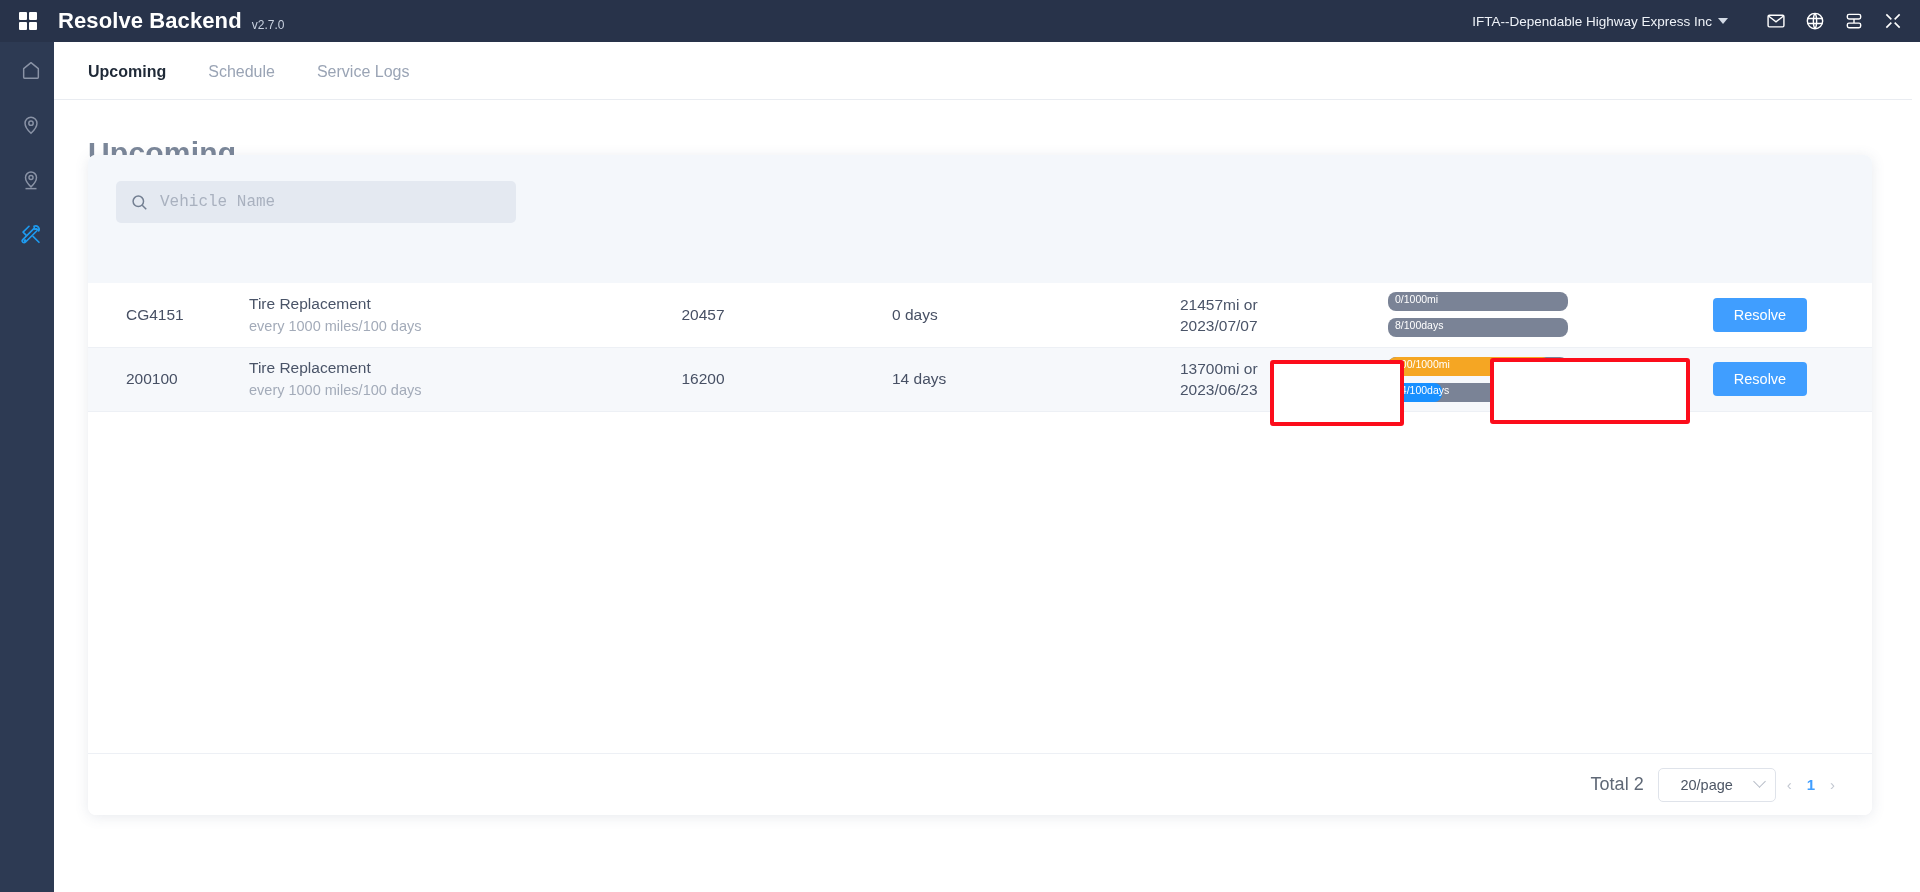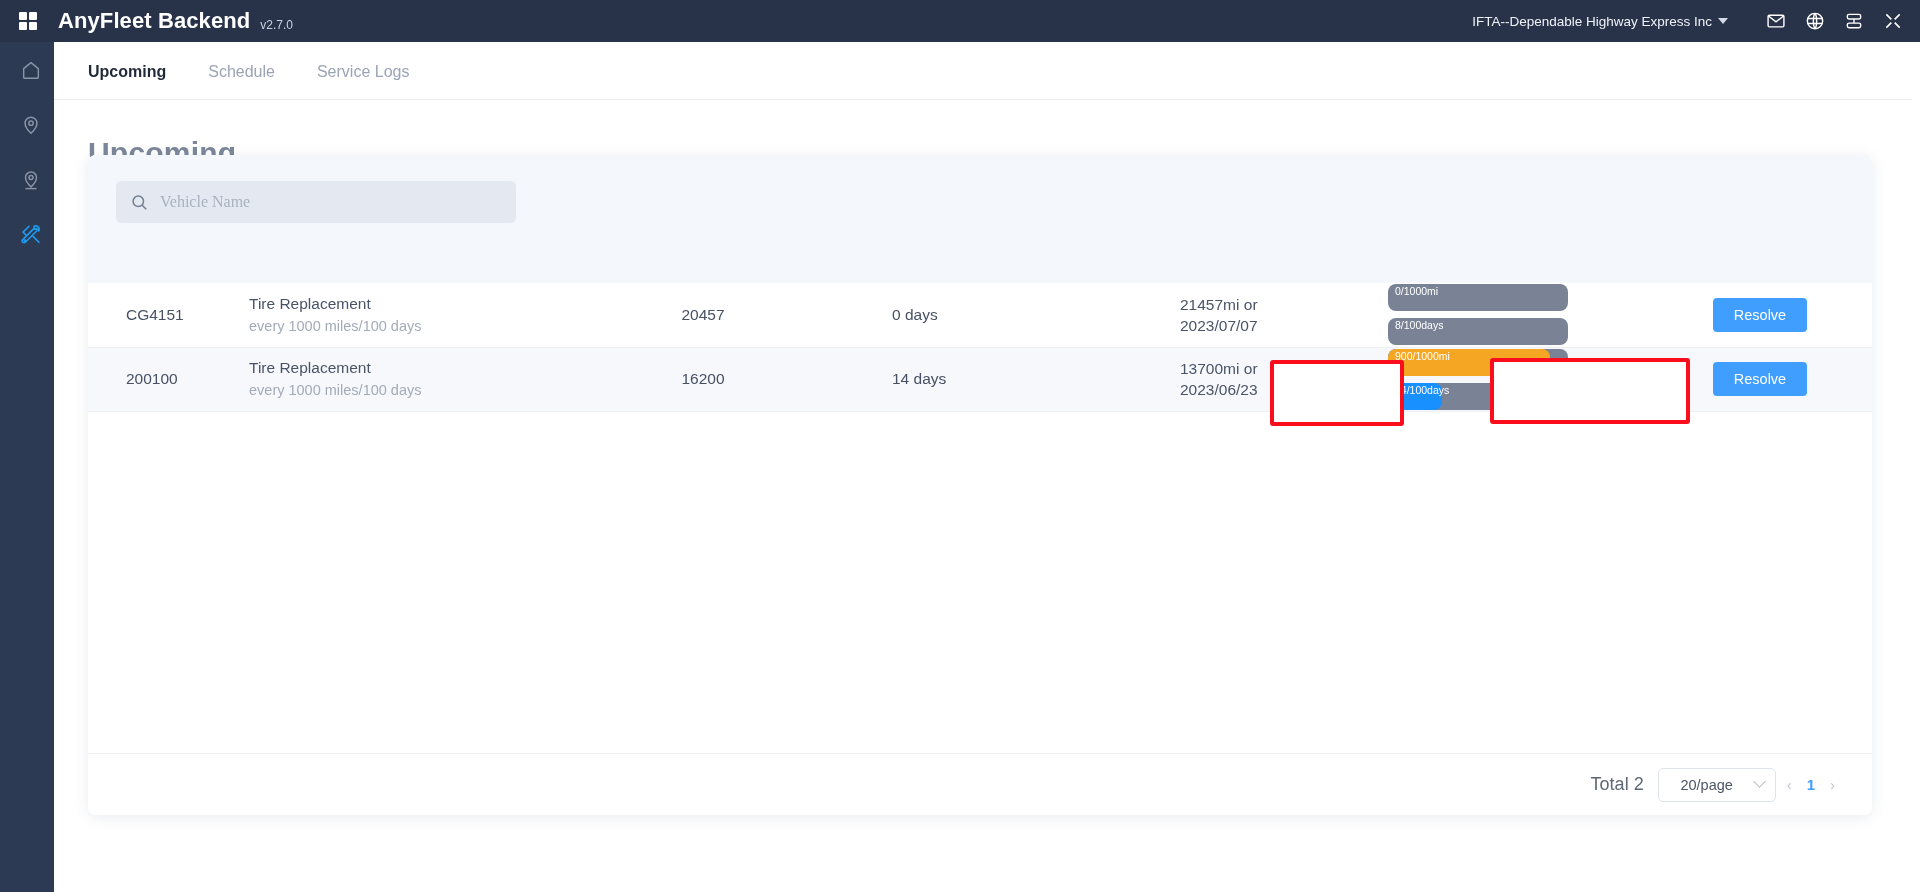--- a/index.html
+++ b/index.html
@@ -122,21 +122,21 @@
   .searchwrap {
     position: absolute; left: 28px; top: 26px;
     width: 400px; height: 42px;
     background: #e4e9f1;
     border-radius: 5px;
     display: flex; align-items: center;
   }
   .searchwrap svg { margin: 0 9px 0 14px; display:block; }
   .searchinput {
     border: none; outline: none; background: transparent;
-    font-family: Liberation Serif, serif;
+    font-family: Liberation Mono, monospace;
     font-size: 16px; color: #606a7b;
     width: 330px;
   }
   .searchinput::placeholder { color: #a9b1bf; }
 
   
   table { border-collapse: collapse; width: 1784px; table-layout: fixed; }
   thead th {
     text-align: left;
     font-size: 17px;
@@ -165,21 +165,21 @@
   .c-prog      { width: 270px; padding-left: 10px; }
   .c-act       { width: 224px; text-align: center; }
 
   .mi-title { color: #4a5468; font-size: 15.5px; line-height: 20px; }
   .mi-sub   { color: #a3abb9; font-size: 14.5px; line-height: 20px; margin-top: 2px; }
   .sched-line { line-height: 21px; color: #4a5468; }
 
   .bars { display: flex; flex-direction: column; gap: 7px; width: 180px; }
   .bar {
     position: relative;
-    height: 27px;
+    height: 19px;
     border-radius: 8px;
     background: #7a8396;
     overflow: hidden;
   }
   .bar .fill {
     position: absolute; left: 0; top: 0; bottom: 0;
     border-radius: 8px;
   }
   .bar .blabel {
     position: absolute; left: 7px; top: 0;
@@ -252,21 +252,21 @@
 </head>
 <body>
 
 <div class="topbar">
   <div class="topbar-grid-icon">
     <i></i>
       <i></i>
       <i></i>
       <i></i>
   </div>
-  <div class="app-title">AnyFleet Backend</div>
+  <div class="app-title">Resolve Backend</div>
   <div class="app-version">v2.7.0</div>
 
   <div class="topbar-right">
     <div class="org-name">IFTA--Dependable Highway Express Inc</div>
     <div class="caret-down"></div>
 
     <div class="tb-icon">
       <svg width="20" height="20" viewBox="0 0 24 24" fill="none" stroke="#ffffff" stroke-width="1.7">
         <rect x="2.5" y="5" width="19" height="14" rx="1.5"></rect>
         <path d="M3 6l9 7 9-7"></path>

